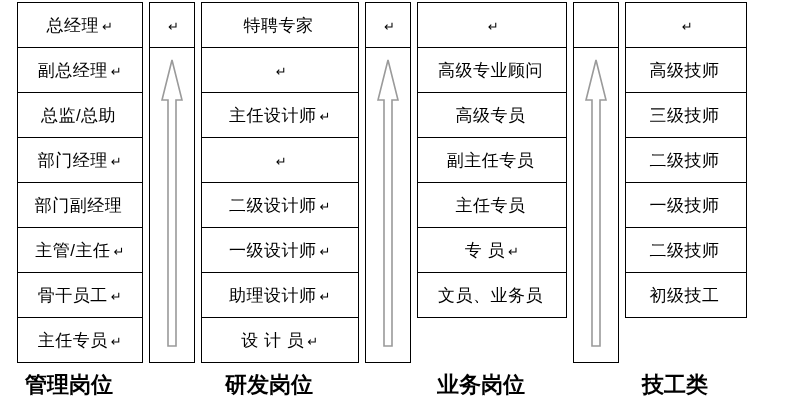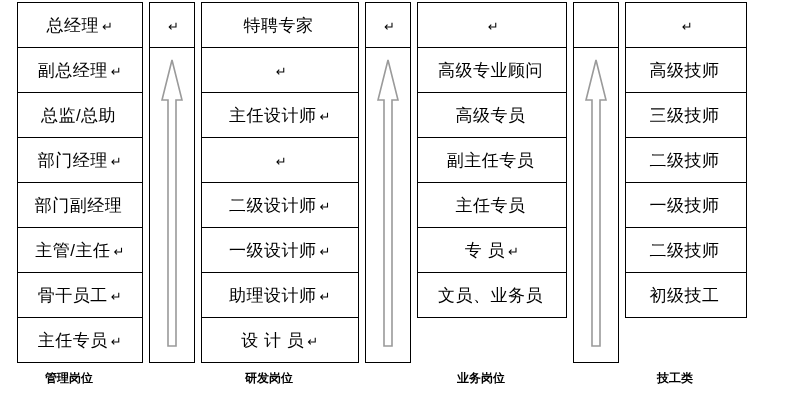--- a/index.html
+++ b/index.html
@@ -94,21 +94,21 @@
     height: 290px;
   }
   .labels {
     display: flex;
     flex-direction: row;
     padding-left: 6px;
     box-sizing: border-box;
     margin-top: 7px;
   }
   .label {
-    font-size: 12px;
+    font-size: 22px;
     font-weight: bold;
     text-align: center;
     white-space: nowrap;
   }
   
   .w-mgmt { width: 126px; }
   .w-gap  { width: 46px; }
   .w-rd   { width: 158px; }
   .w-biz  { width: 150px; }
   .w-tech { width: 122px; }

